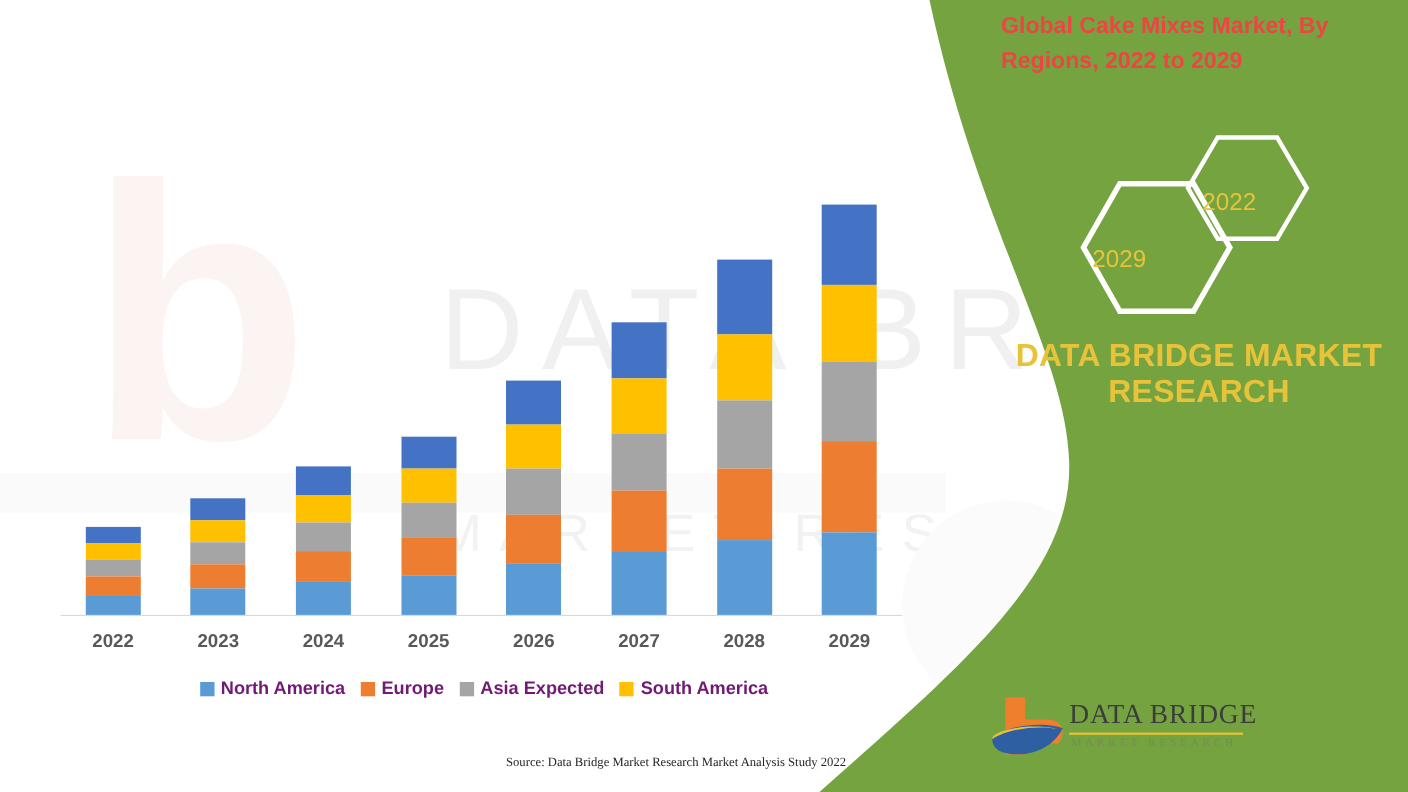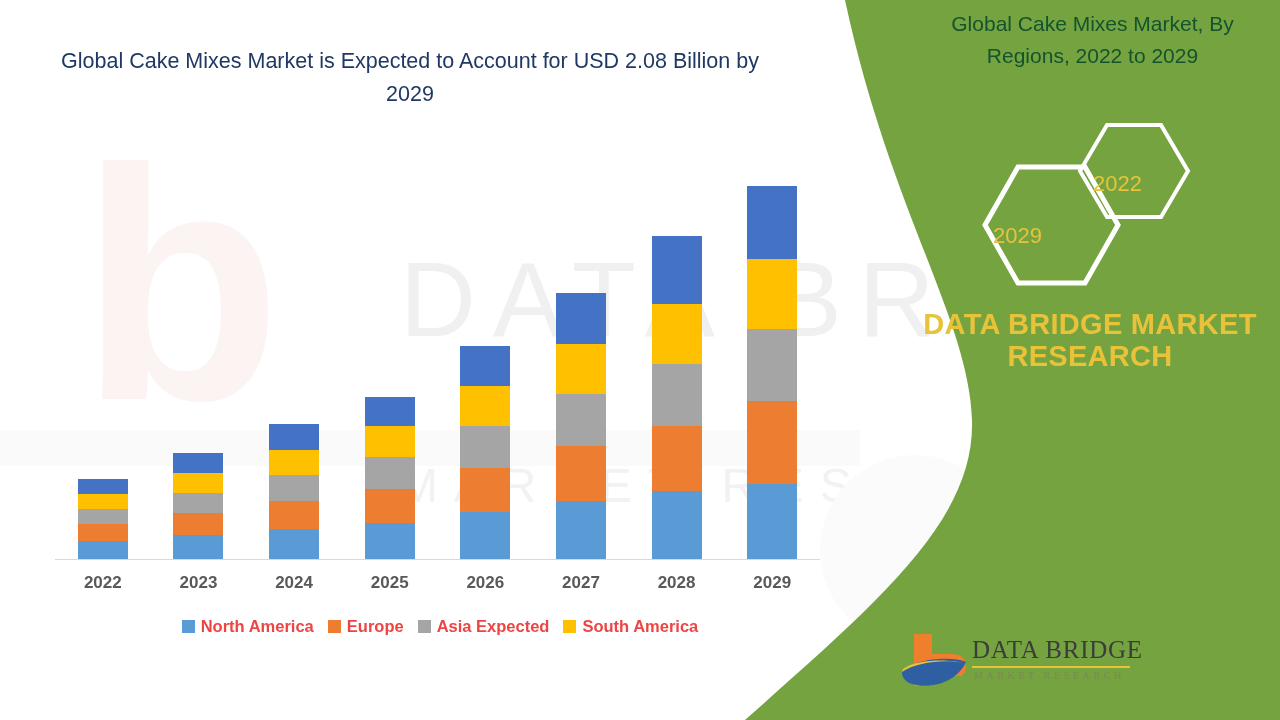--- a/index.html
+++ b/index.html
@@ -161,21 +161,21 @@
     gap: 6px;
   }
   .legend-swatch {
     width: 13px;
     height: 13px;
     flex: 0 0 13px;
   }
   .legend-label {
     font-size: 16.5px;
     font-weight: 700;
-    color: #ef4444;
+    color: #701a75;
     white-space: nowrap;
   }
 
   .footer-left {
     position: absolute;
     left: 30px;
     top: 686px;
     font-size: 12px;
     color: #262626;
     font-family: "Liberation Serif", serif;
@@ -206,25 +206,24 @@
     top: 0;
     width: 380px;
     height: 720px;
     z-index: 5;
   }
   .green-title {
     position: absolute;
     left: 10px;
     top: 8px;
     width: 365px;
-    text-align: center;
     font-size: 21px;
     line-height: 32px;
-    color: #14532d;
-    font-weight: 400;
+    color: #ef4444;
+    font-weight: 700;
   }
   .hex-wrap {
     position: absolute;
     left: 75px;
     top: 115px;
     width: 300px;
     height: 185px;
   }
   .hex-label {
     position: absolute;
@@ -293,21 +292,20 @@
   <div class="watermark">
     <div class="wm-band"></div>
     <div class="wm-letter">b</div>
     <div class="wm-text wm-big">DATA BRIDGE</div>
     <div class="wm-text wm-small">MARKET RESEARCH</div>
     <div class="wm-circle"></div>
   </div>
 
   <div class="left-panel">
 
-    <div class="chart-title">Global Cake Mixes Market is Expected to Account for USD 2.08 Billion by 2029</div>
 
     <div class="axis-line"></div>
 
     <div class="bars" id="bars">
         <div class="bar-col">
           <div class="bar">
             <div class="seg" style="height: 15px; background: rgb(68, 114, 196);"></div>
             <div class="seg" style="height: 15px; background: rgb(255, 192, 0);"></div>
             <div class="seg" style="height: 15px; background: rgb(165, 165, 165);"></div>
             <div class="seg" style="height: 17px; background: rgb(237, 125, 49);"></div>
@@ -402,20 +400,21 @@
         <div class="legend-item">
           <span class="legend-swatch" style="background: rgb(165, 165, 165);"></span>
           <span class="legend-label">Asia Expected</span>
         </div>
         <div class="legend-item">
           <span class="legend-swatch" style="background: rgb(255, 192, 0);"></span>
           <span class="legend-label">South America</span>
         </div>
       </div>
 
+    <div class="footer-right">Source: Data Bridge Market Research Market Analysis Study 2022</div>
   </div>
 
   <svg class="green-panel" viewBox="0 0 1280 720" preserveAspectRatio="none">
     <path d="M 845 0 L 1280 0 L 1280 720 L 745 720
              C 880 600, 975 520, 972 420
              C 969 320, 890 210, 845 0 Z" fill="#74A340"></path>
   </svg>
 
   <div class="green-content">
     <div class="green-title">Global Cake Mixes Market, By Regions, 2022 to 2029</div>

